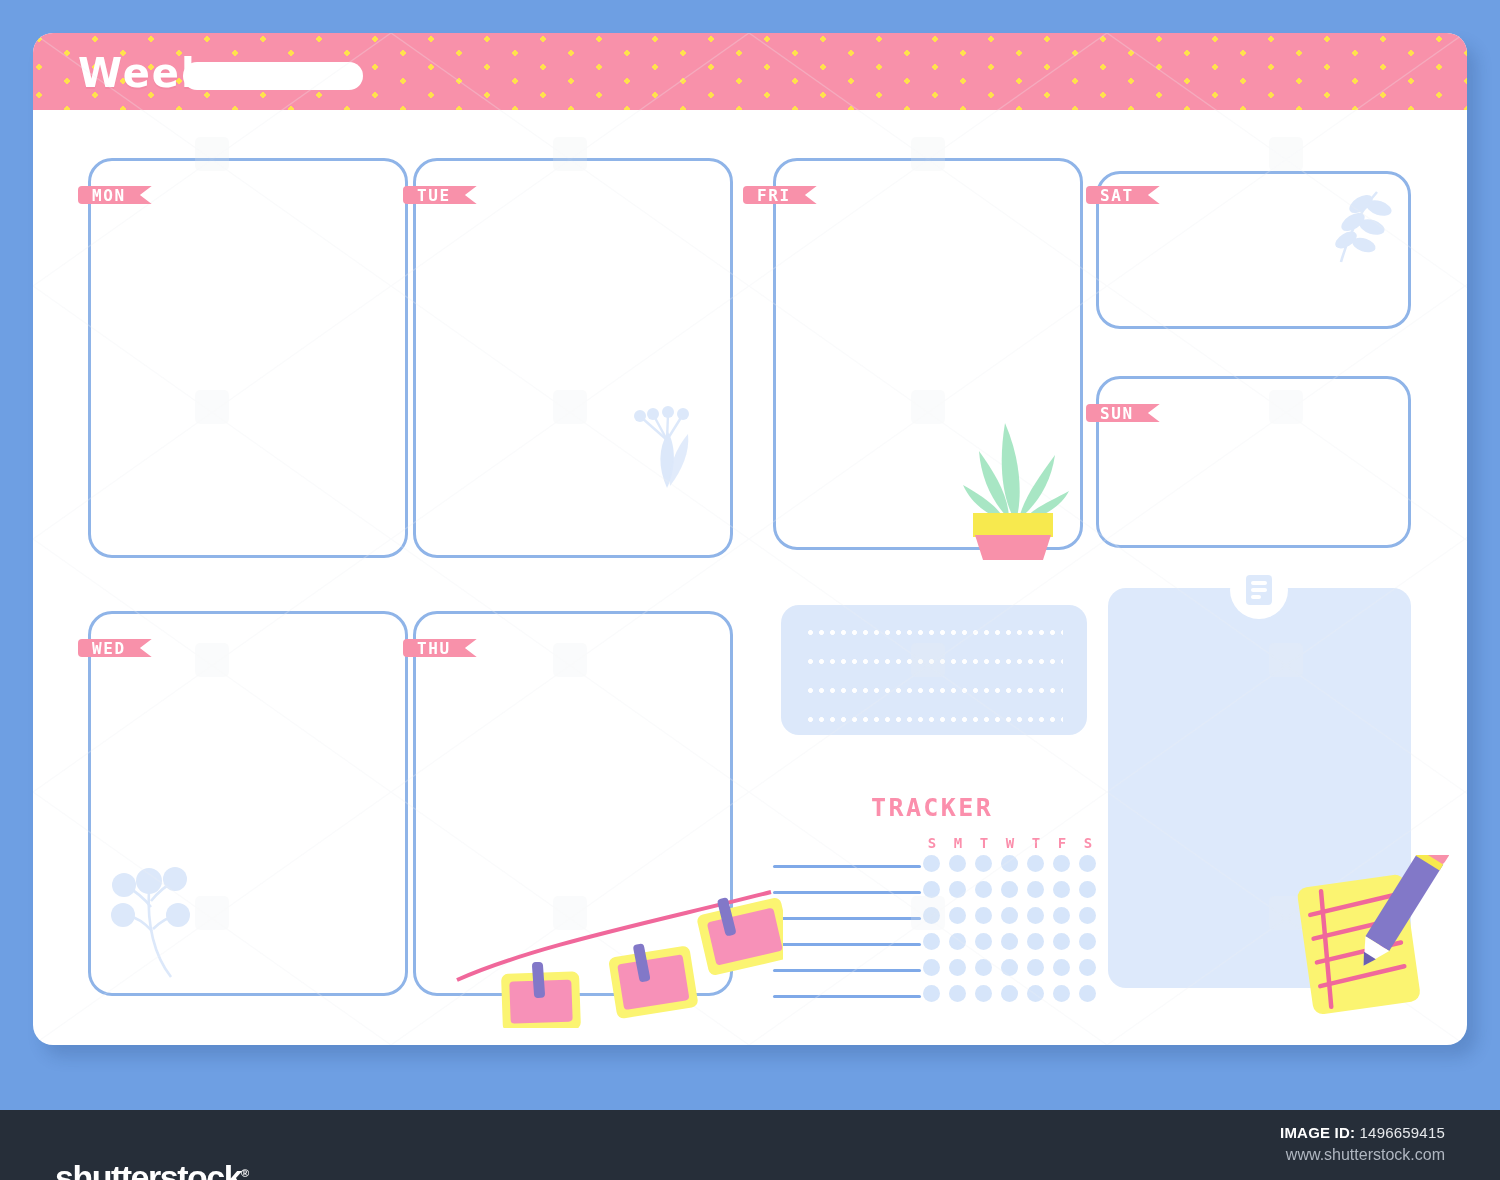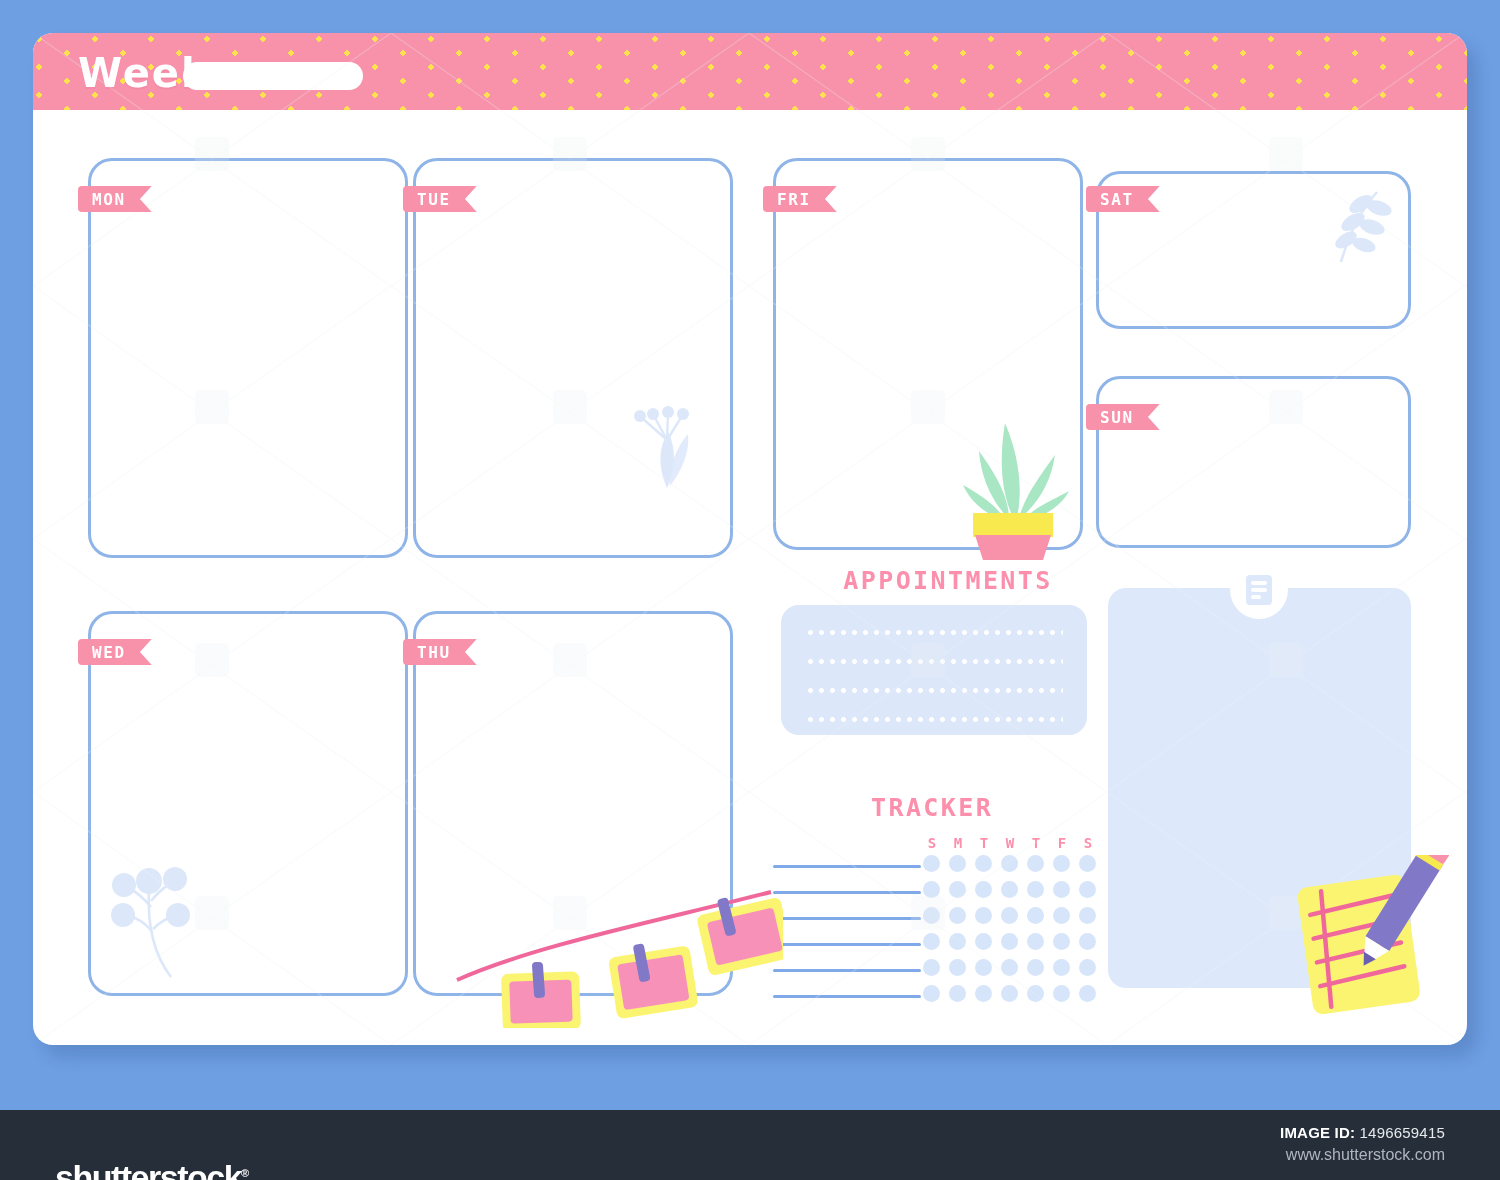--- a/index.html
+++ b/index.html
@@ -72,21 +72,21 @@
     letter-spacing:1px;text-shadow:0 2px 0 rgba(230,120,150,.28);
   }
 
   
   .daybox{
     position:absolute;
     border:3.5px solid #8FB4E8;border-radius:24px;background:#ffffff;
     box-sizing:border-box;
   }
   .tag{
-    position:absolute;height:26px;
+    position:absolute;height:18px;
     background:#F891AA;
     display:flex;align-items:center;
     padding-left:14px;padding-right:26px;
     color:#ffffff;font-size:16px;font-weight:bold;letter-spacing:1.6px;
     border-radius:4px 0 0 4px;
     clip-path:polygon(0 0,100% 0,84% 50%,100% 100%,0 100%);
     font-family:"DejaVu Sans Mono", monospace;
     z-index:4;
     justify-content:flex-end;
   }
@@ -172,21 +172,21 @@
             <circle cx="71" cy="24" r="6"></circle>
         </g>
       </svg>
     </div>
     <div class="tag" style="left:370px;top:153px;">
       <span>TUE</span>
     </div>
 
     <div class="daybox" style="left:740px;top:125px;width:310px;height:392px;">
     </div>
-    <div class="tag" style="left:730px;top:153px;">
+    <div class="tag" style="left:710px;top:153px;">
       <span>FRI</span>
     </div>
 
     <div class="daybox" style="left:1063px;top:138px;width:315px;height:158px;">
       <svg class="deco" style="right:14px;top:8px;" width="95" height="95" viewBox="0 0 95 95">
         <g stroke="#DCE8FA" stroke-width="2.6" fill="none">
           <path d="M78 10 C62 28 50 52 42 80"></path>
         </g>
         <g fill="#DCE8FA">
           <ellipse cx="62" cy="22" rx="13" ry="7" transform="rotate(-32 62 22)"></ellipse>
@@ -263,21 +263,20 @@
         <path d="M70 112 C58 88 56 54 62 18 C76 50 80 86 74 112 Z"></path>
         <path d="M66 114 C50 98 38 74 36 46 C52 68 66 92 66 114 Z"></path>
         <path d="M76 114 C94 100 108 78 112 50 C96 72 80 94 76 114 Z"></path>
         <path d="M62 116 C44 110 28 98 20 80 C38 90 56 102 62 116 Z"></path>
         <path d="M80 116 C100 112 118 102 126 86 C108 96 88 104 80 116 Z"></path>
       </g>
       <rect x="30" y="108" width="80" height="24" fill="#F7E94E"></rect>
       <path d="M32 130 L108 130 L100 155 L40 155 Z" fill="#F891AA"></path>
     </svg>
 
-    <div class="app-title" style="left:0;top:533px;width:360px;margin-left:735px;">APPOINTMENTS</div>
 
     <div class="appbox" style="left:748px;top:572px;width:306px;height:130px;">
       <div class="dotline" style="top:25px;"></div>
       <div class="dotline" style="top:54px;"></div>
       <div class="dotline" style="top:83px;"></div>
       <div class="dotline" style="top:112px;"></div>
     </div>
 
     <div class="tr-title" style="left:838px;top:760px;">TRACKER</div>
 

